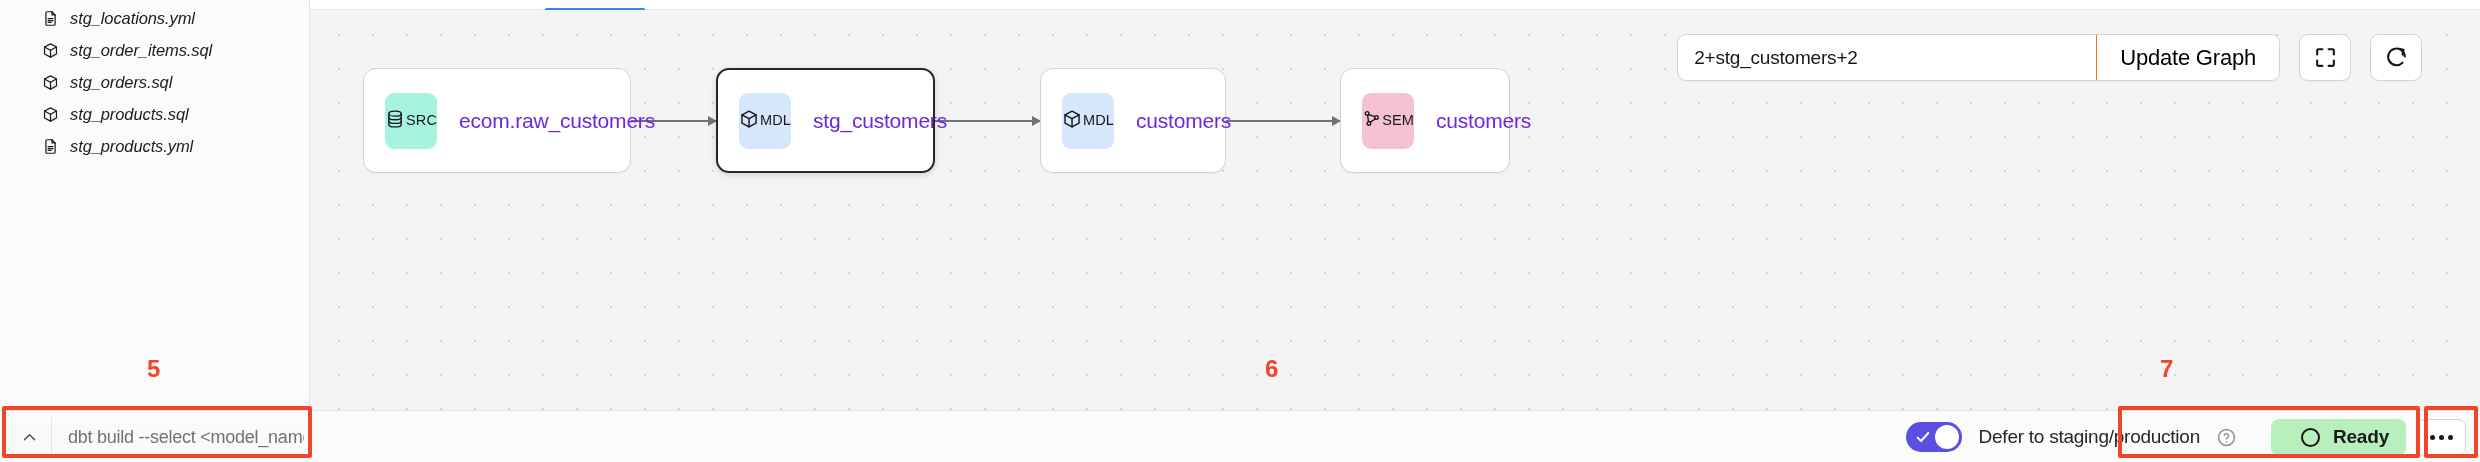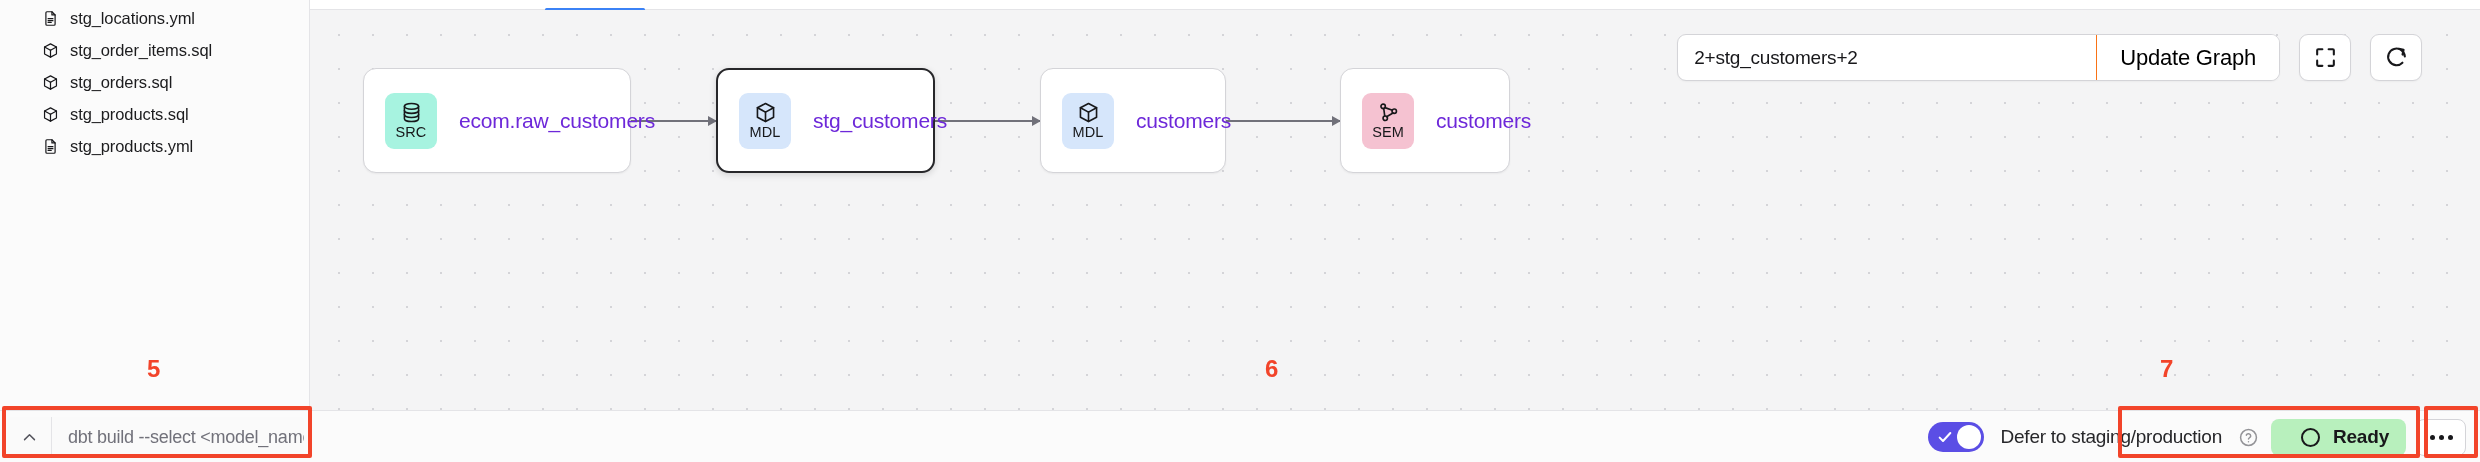--- a/index.html
+++ b/index.html
@@ -11,20 +11,21 @@
   }
   #app { position: relative; width: 2480px; height: 462px; display: flex; }
 
   
   .sidebar {
     width: 310px; height: 462px;
     background: #fbfbfb;
     border-right: 1px solid #e4e4e7;
     position: relative;
     flex: 0 0 310px;
+    font-style: italic;
   }
   .file-list { padding-top: 2px; }
   .file-item {
     display: flex; align-items: center;
     height: 32px;
     padding-left: 42px;
     gap: 11px;
     cursor: pointer;
   }
   .file-icon { width: 17px; height: 17px; flex: 0 0 17px; display: block; }
@@ -81,21 +82,21 @@
     z-index: 2;
   }
   .node.selected {
     border: 2.5px solid #27272a;
     box-shadow: 0 2px 7px rgba(0,0,0,0.14);
     z-index: 3;
   }
   .node-badge {
     width: 52px; height: 56px;
     border-radius: 9px;
-    display: flex; flex-direction: column;
+    display: flex; flex-direction: row;
     align-items: center; justify-content: center;
     gap: 1px;
     flex: 0 0 52px;
   }
   .badge-src { background: #a7f3e0; }
   .badge-mdl { background: #d6e6fb; }
   .badge-sem { background: #f5c2d1; }
   .badge-ico { width: 23px; height: 23px; display: block; }
   .badge-txt {
     font-size: 14.5px; color: #17181a; letter-spacing: 0.1px;
@@ -192,21 +193,21 @@
     padding: 0 0 0 16px;
     font-family: "Liberation Sans", sans-serif;
     font-size: 18px;
     color: #52525b;
     letter-spacing: -0.25px;
   }
   .cmd-input::placeholder { color: #71717a; }
 
   .status-right {
     position: absolute; right: 14px; top: 4px;
-    display: flex; align-items: center; gap: 7px;
+    display: flex; align-items: center; gap: 29px;
     height: 44px;
   }
   .defer-group { display: flex; align-items: center; gap: 17px; padding: 0 6px; }
   .toggle {
     width: 56px; height: 30px; border-radius: 15px;
     background: #5b4ee5;
     position: relative; cursor: pointer;
     display: flex; align-items: center;
   }
   .toggle .knob {

